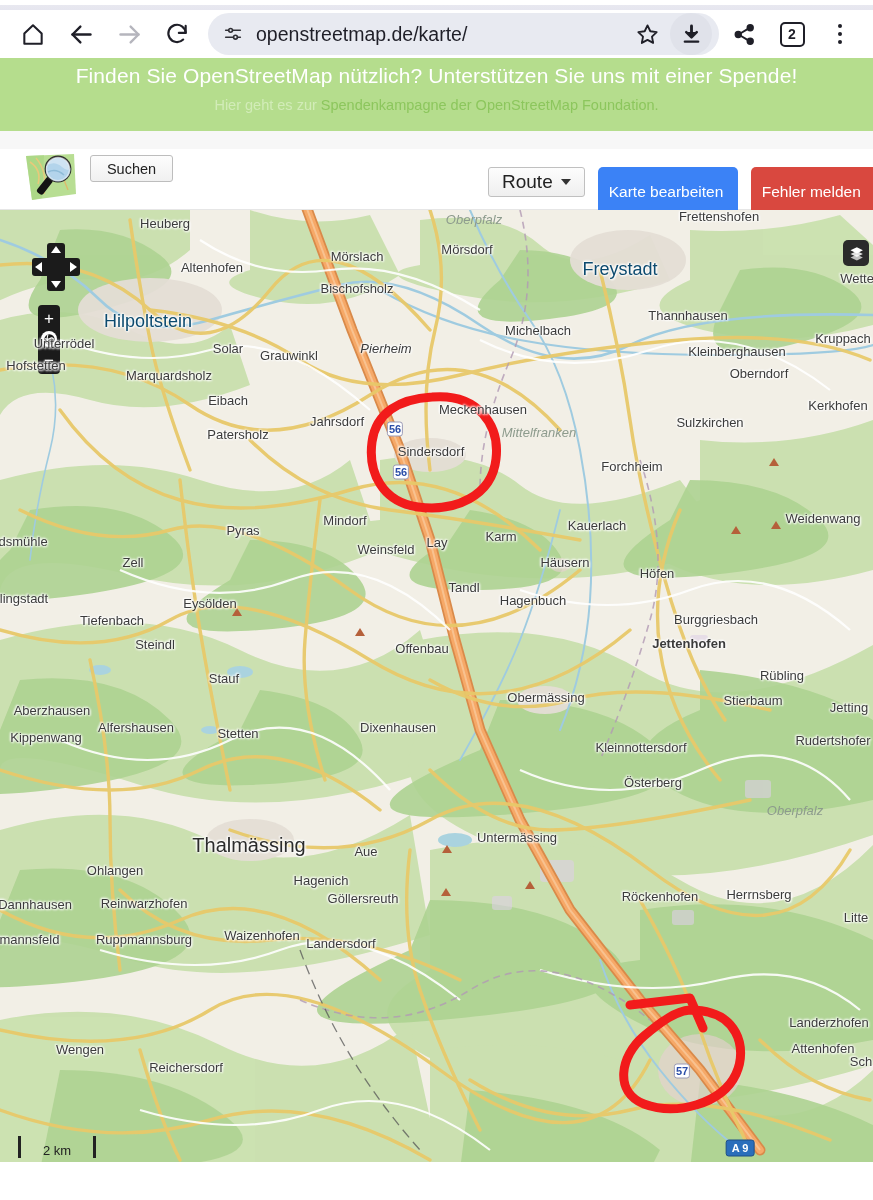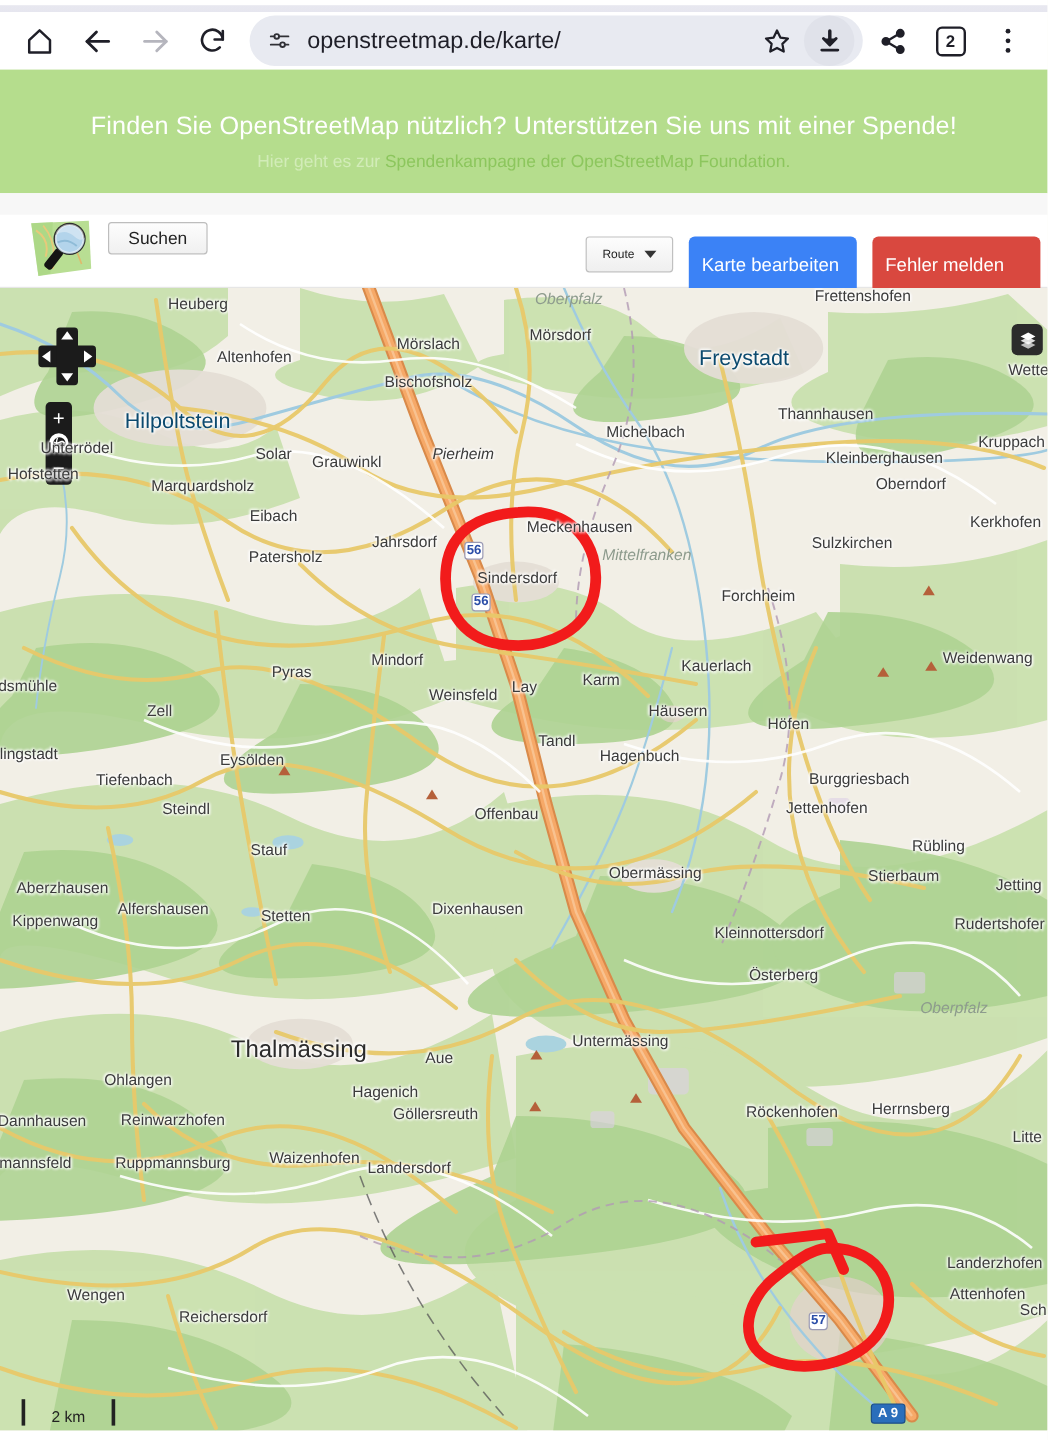--- a/index.html
+++ b/index.html
@@ -62,21 +62,21 @@
     border-radius: 5px;
     display: flex; align-items: center; justify-content: center;
     font-size: 14px; font-weight: bold; color: #1f1f28;
   }
   .kebab { display: flex; flex-direction: column; gap: 3.5px; align-items: center; }
   .kebab i { width: 4.5px; height: 4.5px; border-radius: 50%; background: #1f1f28; display: block; }
 
   
   #donate-banner {
     background: #b5dd8d;
-    padding: 35px 10px 18px;
+    padding: 5px 10px 18px;
     text-align: center;
   }
   #donate-head {
     color: #ffffff;
     font-size: 21px;
     font-weight: normal;
     letter-spacing: .1px;
     line-height: 1.2;
   }
   #donate-sub {
@@ -123,21 +123,21 @@
     color: #222;
     cursor: pointer;
   }
   #tb-right { position: absolute; left: 488px; top: 18px; display: flex; align-items: flex-start; gap: 13px; }
   #route-btn {
     background: linear-gradient(#fdfdfd, #efefef);
     border: 1px solid #c0c0c0;
     border-radius: 3px;
     height: 30px;
     padding: 0 13px;
-    font-size: 10px;
+    font-size: 19px;
     color: #222;
     display: flex; align-items: center; gap: 8px;
     cursor: pointer;
     font-family: "Liberation Sans", sans-serif;
   }
   .caret { width: 0; height: 0; border-left: 5px solid transparent; border-right: 5px solid transparent; border-top: 6px solid #333; display:inline-block; }
   .big-btn {
     width: 140px;
     min-height: 50px;
     border-radius: 5px;
@@ -596,37 +596,37 @@
       <div class="lbl m" style="left: 337px; top: 211px;">Jahrsdorf</div>
       <div class="lbl m" style="left: 483px; top: 199px;">Meckenhausen</div>
       <div class="lbl m" style="left: 710px; top: 212px;">Sulzkirchen</div>
       <div class="lbl m faint" style="left: 539px; top: 222px;">Mittelfranken</div>
       <div class="lbl m" style="left: 238px; top: 224px;">Patersholz</div>
       <div class="lbl m" style="left: 431px; top: 241px;">Sindersdorf</div>
       <div class="lbl m" style="left: 632px; top: 256px;">Forchheim</div>
       <div class="lbl m" style="left: 64px; top: 133px;">Unterrödel</div>
       <div class="lbl m" style="left: 737px; top: 141px;">Kleinberghausen</div>
       <div class="lbl m" style="left: 823px; top: 308px;">Weidenwang</div>
-      <div class="lbl m" style="left: 331px; top: 310px;">Mindorf</div>
+      <div class="lbl m" style="left: 345px; top: 310px;">Mindorf</div>
       <div class="lbl m" style="left: 437px; top: 300px; margin-top: 32px;">Lay</div>
       <div class="lbl m" style="left: 501px; top: 326px;">Karm</div>
       <div class="lbl m" style="left: 597px; top: 315px;">Kauerlach</div>
       <div class="lbl m" style="left: 243px; top: 320px;">Pyras</div>
       <div class="lbl m" style="left: 386px; top: 339px;">Weinsfeld</div>
       <div class="lbl m" style="left: 18px; top: 331px;">oldsmühle</div>
       <div class="lbl m" style="left: 133px; top: 352px;">Zell</div>
       <div class="lbl m" style="left: 565px; top: 352px;">Häusern</div>
       <div class="lbl m" style="left: 657px; top: 363px;">Höfen</div>
       <div class="lbl m" style="left: 464px; top: 377px;">Tandl</div>
       <div class="lbl m" style="left: 533px; top: 390px;">Hagenbuch</div>
       <div class="lbl m" style="left: 24px; top: 388px;">lingstadt</div>
       <div class="lbl m" style="left: 210px; top: 393px;">Eysölden</div>
       <div class="lbl m" style="left: 716px; top: 409px;">Burggriesbach</div>
       <div class="lbl m" style="left: 112px; top: 410px;">Tiefenbach</div>
-      <div class="lbl m" style="left: 689px; top: 433px;">Jettenhofen</div>
+      <div class="lbl m" style="left: 689px; top: 433px; font-weight: bold;">Jettenhofen</div>
       <div class="lbl m" style="left: 155px; top: 434px;">Steindl</div>
       <div class="lbl m" style="left: 422px; top: 438px;">Offenbau</div>
       <div class="lbl m" style="left: 782px; top: 465px;">Rübling</div>
       <div class="lbl m" style="left: 224px; top: 468px;">Stauf</div>
       <div class="lbl m" style="left: 546px; top: 487px;">Obermässing</div>
       <div class="lbl m" style="left: 753px; top: 490px;">Stierbaum</div>
       <div class="lbl m" style="left: 52px; top: 500px;">Aberzhausen</div>
       <div class="lbl m" style="left: 136px; top: 517px;">Alfershausen</div>
       <div class="lbl m" style="left: 238px; top: 523px;">Stetten</div>
       <div class="lbl m" style="left: 398px; top: 517px;">Dixenhausen</div>

